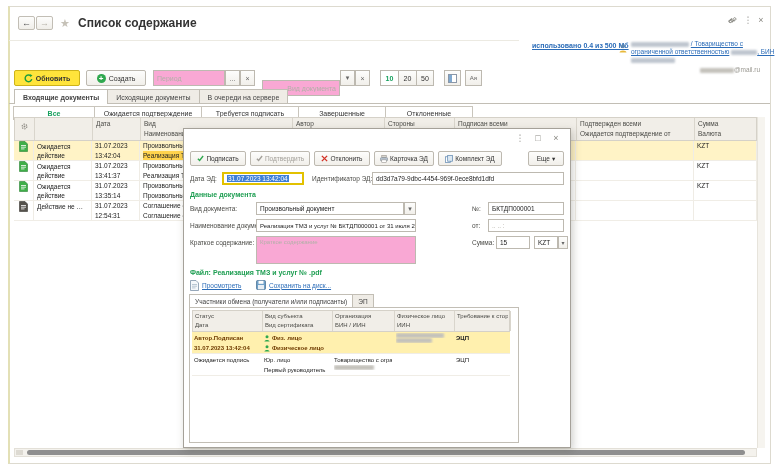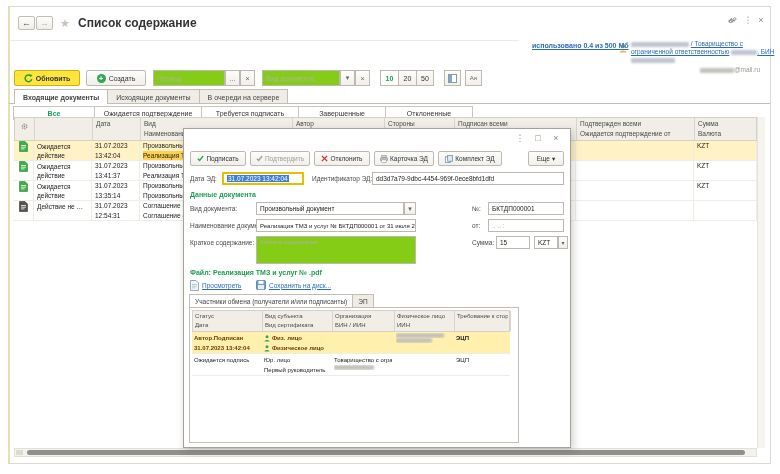--- a/index.html
+++ b/index.html
@@ -13,21 +13,21 @@
   .winicon{position:absolute;font-size:9px;color:#8B8A84;width:12px;text-align:center;cursor:pointer;}
   .hline{position:absolute;height:1px;background:#ECEAE2;}
   .link{color:#2B6CB8;text-decoration:underline;cursor:pointer;}
   .usage{position:absolute;font-size:7px;font-weight:bold;}
   .orgline{position:absolute;font-size:6.5px;color:#2B6CB8;}
   .email{position:absolute;font-size:6.5px;color:#9A9891;}
   .rx{display:inline-block;height:5px;background:#BFC6CF;border-radius:1px;filter:blur(1px);vertical-align:middle;}
   .rx.g{background:#C4C2BC;}
   .btn{position:absolute;height:16px;border:1px solid #BDB9B0;background:linear-gradient(#FDFDFC,#F1EFEA);border-radius:2px;font-size:7px;color:#333;display:flex;align-items:center;justify-content:center;gap:3px;cursor:pointer;}
   .btn.yellow{background:#FFE43B;border-color:#CDB31A;font-weight:bold;}
-  .inp{position:absolute;height:16px;border:1px solid #BDB9B0;background:#84cc16;font-size:7px;color:#333;padding:0 3px;font-family:"Liberation Sans",sans-serif;}
+  .inp{position:absolute;height:16px;border:1px solid #BDB9B0;background:#f9a8d4;font-size:7px;color:#333;padding:0 3px;font-family:"Liberation Sans",sans-serif;}
   .inp::placeholder{color:#AHAH;}
   input::placeholder,textarea::placeholder{color:#B3B0A8;}
   .mini{position:absolute;width:15px;height:16px;border:1px solid #BDB9B0;background:linear-gradient(#FDFDFC,#F1EFEA);font-size:7px;color:#666;display:flex;align-items:center;justify-content:center;cursor:pointer;}
   .sizebtn{width:18px;height:16px;border:1px solid #BDB9B0;border-right:none;font-size:7px;display:flex;align-items:center;justify-content:center;background:linear-gradient(#FDFDFC,#F1EFEA);cursor:pointer;color:#333;}
   .sizebtn.on{color:#18A05E;font-weight:bold;background:#fff;}
   .tab{height:15px;border:1px solid #C2BEB5;border-bottom:none;font-size:7px;display:flex;align-items:center;justify-content:center;padding:0 8px;background:#EFECE6;color:#444;cursor:pointer;}
   .tab.on{background:#fff;font-weight:bold;position:relative;z-index:2;}
   .seg{height:14px;border:1px solid #C9C5BC;margin-left:-1px;font-size:7px;display:flex;align-items:center;justify-content:center;background:#fff;color:#333;cursor:pointer;}
   .seg.on{color:#18A05E;font-weight:bold;}
   .thead,.trow{display:grid;grid-template-columns:20px 58px 48px 152px 92px 70px 122px 118px 63px;position:absolute;left:14px;width:743px;}
@@ -129,21 +129,21 @@
   <span style="width:9px;height:9px;border-radius:50%;background:#2FA84F;color:#fff;font-size:8px;line-height:9px;text-align:center;font-weight:bold;">+</span>
   <span>Создать</span>
 </div>
 <input class="inp" style="left: 153px; top: 70px; width: 72px;" placeholder="Период">
 <div class="mini" style="left:225px;top:70px;">
     <span>...</span>
   </div>
 <div class="mini" style="left:240px;top:70px;">
     <span>×</span>
   </div>
-<input class="inp" style="left: 262px; top: 70px; width: 78px;" placeholder="Вид документа">
+<input class="inp" style="left: 262px; top: 80px; width: 78px; text-align: right;" placeholder="Вид документа">
 <div class="mini" style="left:340px;top:70px;">
     <span>▾</span>
   </div>
 <div class="mini" style="left:355px;top:70px;">
     <span>×</span>
   </div>
 <div class="abs" style="left:380px;top:70px;display:flex;">
   <div class="sizebtn on">10</div>
   <div class="sizebtn">20</div>
   <div class="sizebtn" style="border-right:1px solid #BDB9B0;">50</div>

